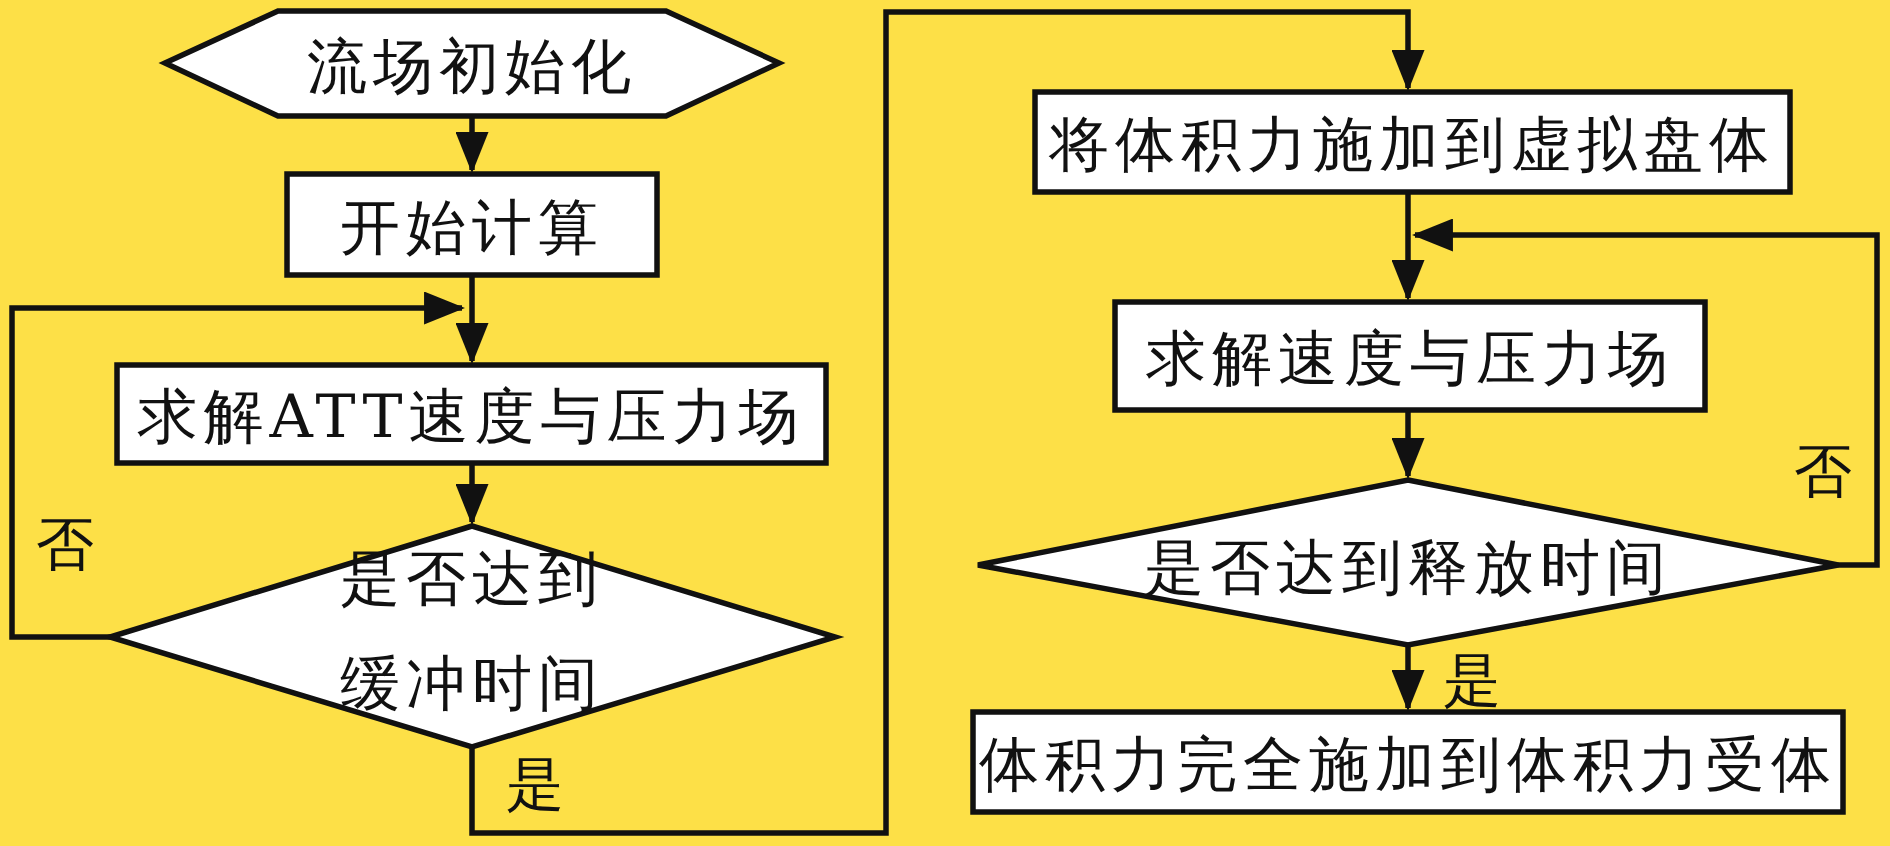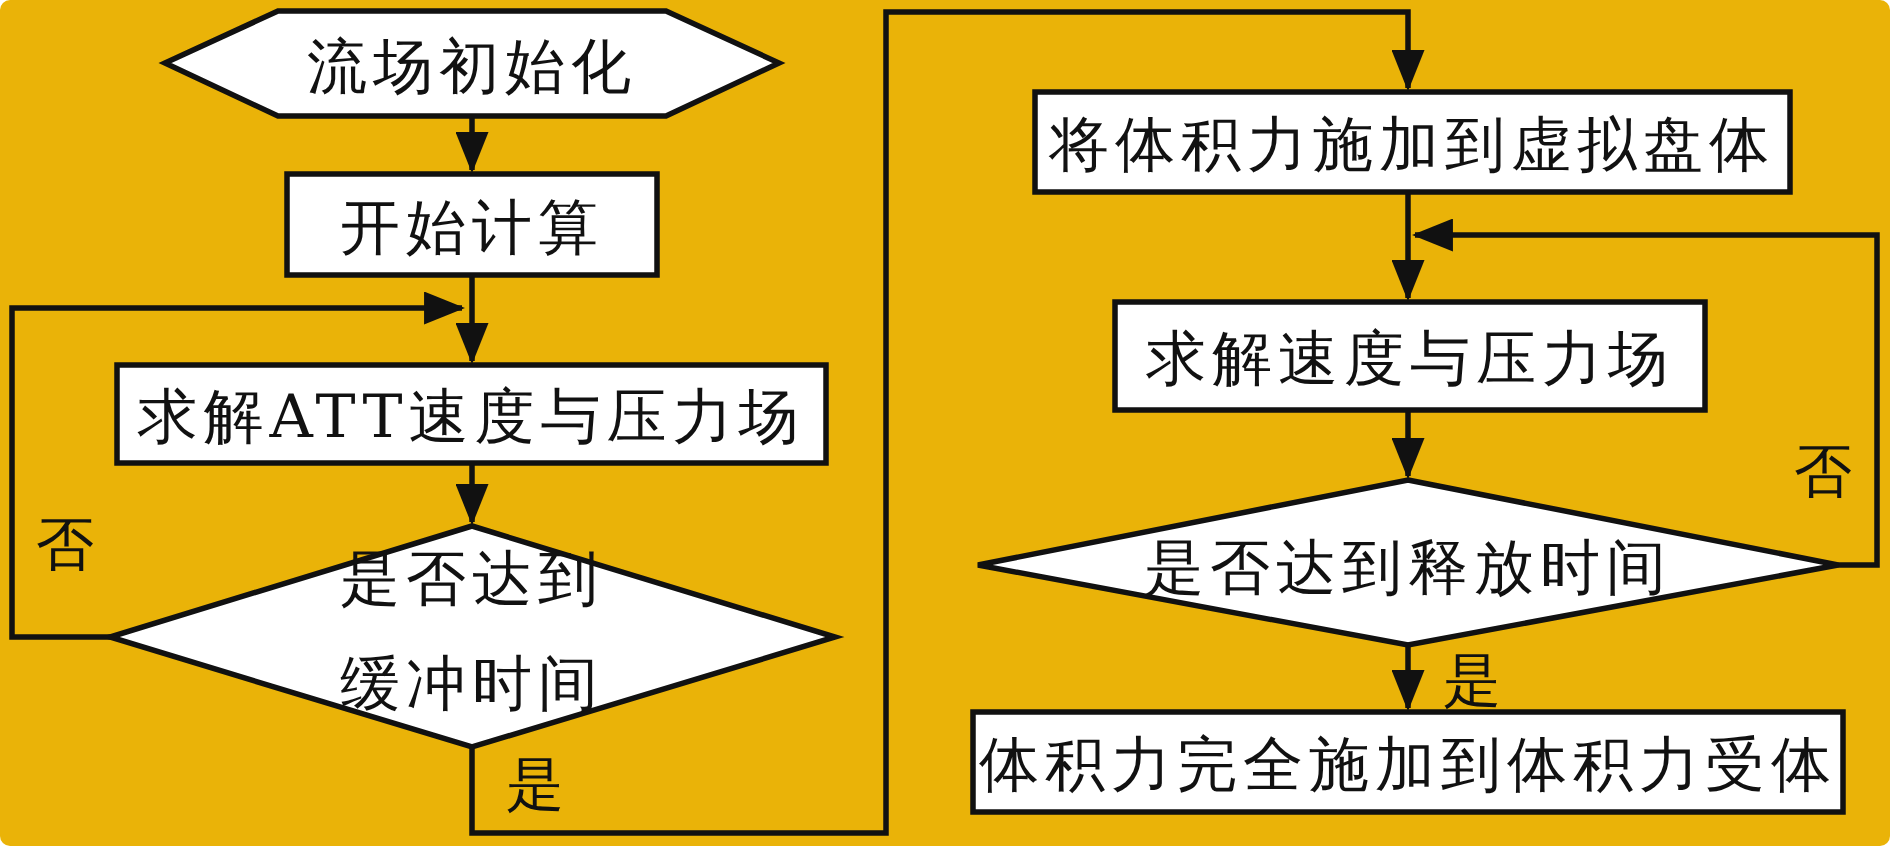--- a/index.html
+++ b/index.html
@@ -4,24 +4,23 @@
 <style>
   html, body {
     margin: 0;
     padding: 0;
     background: #ffffff;
   }
   .stage {
     position: relative;
     width: 1890px;
     height: 846px;
-    background: #eab308;
+    background: #fde047;
     overflow: hidden;
     font-family: "DejaVu Serif", "Liberation Serif", serif;
-    border-radius: 10px;
   }
   svg.flow {
     position: absolute;
     left: 0;
     top: 0;
   }
   .shape {
     fill: #ffffff;
     stroke: #111111;
     stroke-width: 5.5;

